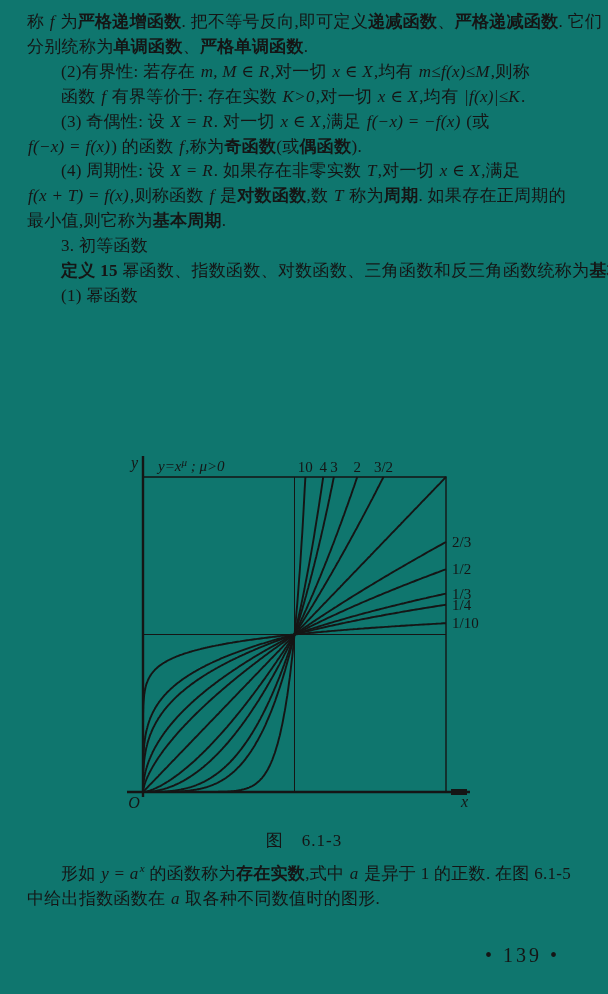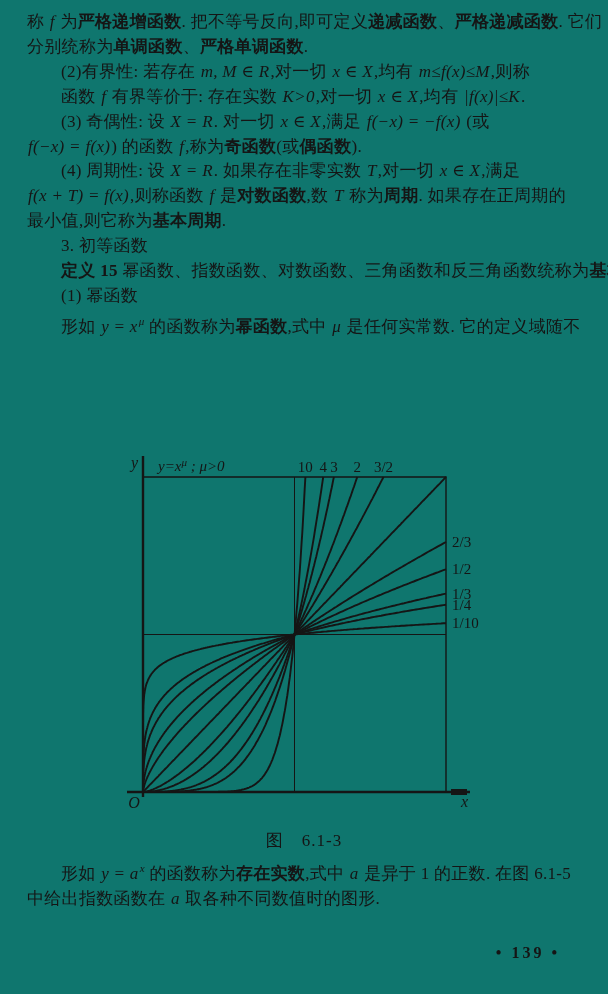--- a/index.html
+++ b/index.html
@@ -16,41 +16,40 @@
   p.line.ind{text-indent:34px;}
   .s-n{font-style:normal;}
   .s-b{font-weight:bold;}
   .s-i{font-style:italic;padding:0 1px;}
   .s-sup{font-style:italic;vertical-align:super;font-size:11px;}
   .figure{position:absolute;left:0;top:448px;width:608px;height:372px;}
   .figure svg{display:block;}
   .figure text{font-family:"Liberation Serif","DejaVu Serif",serif;fill:#151515;}
   .caption{position:absolute;top:829px;left:0;width:100%;text-align:center;
     font-size:17px;margin:0;white-space:pre;letter-spacing:1px;}
-  .pagenum{position:absolute;top:944px;right:48px;font-size:16px;font-weight:bold;letter-spacing:3px;}
+  .pagenum{position:absolute;top:944px;right:48px;font-size:20px;font-weight:normal;letter-spacing:3px;}
 </style>
 </head>
 <body>
 
 <div class="page">
 
   <div class="tblock" id="text-top">
       <p class="line"><span class="s-n">称 </span><span class="s-i">f</span><span class="s-n"> 为</span><span class="s-b">严格递增函数</span><span class="s-n">. 把不等号反向,即可定义</span><span class="s-b">递减函数</span><span class="s-n">、</span><span class="s-b">严格递减函数</span><span class="s-n">. 它们</span></p>
       <p class="line"><span class="s-n">分别统称为</span><span class="s-b">单调函数</span><span class="s-n">、</span><span class="s-b">严格单调函数</span><span class="s-n">.</span></p>
       <p class="line ind"><span class="s-n">(2)有界性: 若存在 </span><span class="s-i">m, M ∈ R</span><span class="s-n">,对一切 </span><span class="s-i">x ∈ X</span><span class="s-n">,均有 </span><span class="s-i">m≤f(x)≤M</span><span class="s-n">,则称</span></p>
       <p class="line ind"><span class="s-n">函数 </span><span class="s-i">f</span><span class="s-n"> 有界等价于: 存在实数 </span><span class="s-i">K&gt;0</span><span class="s-n">,对一切 </span><span class="s-i">x ∈ X</span><span class="s-n">,均有 </span><span class="s-i">|f(x)|≤K</span><span class="s-n">.</span></p>
       <p class="line ind"><span class="s-n">(3) 奇偶性: 设 </span><span class="s-i">X = R</span><span class="s-n">. 对一切 </span><span class="s-i">x ∈ X</span><span class="s-n">,满足 </span><span class="s-i">f(−x) = −f(x)</span><span class="s-n"> (或</span></p>
       <p class="line"><span class="s-i">f(−x) = f(x)</span><span class="s-n">) 的函数 </span><span class="s-i">f</span><span class="s-n">,称为</span><span class="s-b">奇函数</span><span class="s-n">(或</span><span class="s-b">偶函数</span><span class="s-n">).</span></p>
       <p class="line ind"><span class="s-n">(4) 周期性: 设 </span><span class="s-i">X = R</span><span class="s-n">. 如果存在非零实数 </span><span class="s-i">T</span><span class="s-n">,对一切 </span><span class="s-i">x ∈ X</span><span class="s-n">,满足</span></p>
       <p class="line"><span class="s-i">f(x + T) = f(x)</span><span class="s-n">,则称函数 </span><span class="s-i">f</span><span class="s-n"> 是</span><span class="s-b">对数函数</span><span class="s-n">,数 </span><span class="s-i">T</span><span class="s-n"> 称为</span><span class="s-b">周期</span><span class="s-n">. 如果存在正周期的</span></p>
       <p class="line"><span class="s-n">最小值,则它称为</span><span class="s-b">基本周期</span><span class="s-n">.</span></p>
       <p class="line ind"><span class="s-n">3. 初等函数</span></p>
       <p class="line ind"><span class="s-b">定义 15</span><span class="s-n">  幂函数、指数函数、对数函数、三角函数和反三角函数统称为</span><span class="s-b">基本</span></p>
       <p class="line ind"><span class="s-n">(1) 幂函数</span></p>
-      <p class="line ind"><span class="s-n">形如 </span><span class="s-i">y = x</span><span class="s-sup">μ</span><span class="s-n"> 的函数称为</span><span class="s-b">幂函数</span><span class="s-n">,式中 </span><span class="s-i">μ</span><span class="s-n"> 是任何实常数. 它的定义域随不</span></p>
     </div>
 
   <div class="figure">
     <svg id="fig-svg" width="608" height="372" viewBox="0 0 608 372">
         <path d="M 143 29 H 446 V 344" fill="none" stroke="#151515" stroke-width="1.4"></path>
         <line x1="294.5" y1="29" x2="294.5" y2="344" stroke="#151515" stroke-width="1"></line>
         <line x1="143" y1="186.5" x2="446" y2="186.5" stroke="#151515" stroke-width="1"></line>
         <line x1="143" y1="8" x2="143" y2="349" stroke="#151515" stroke-width="2.4"></line>
         <line x1="127" y1="344" x2="470" y2="344" stroke="#151515" stroke-width="2.4"></line>
         <line x1="451" y1="344" x2="467" y2="344" stroke="#151515" stroke-width="6"></line>

